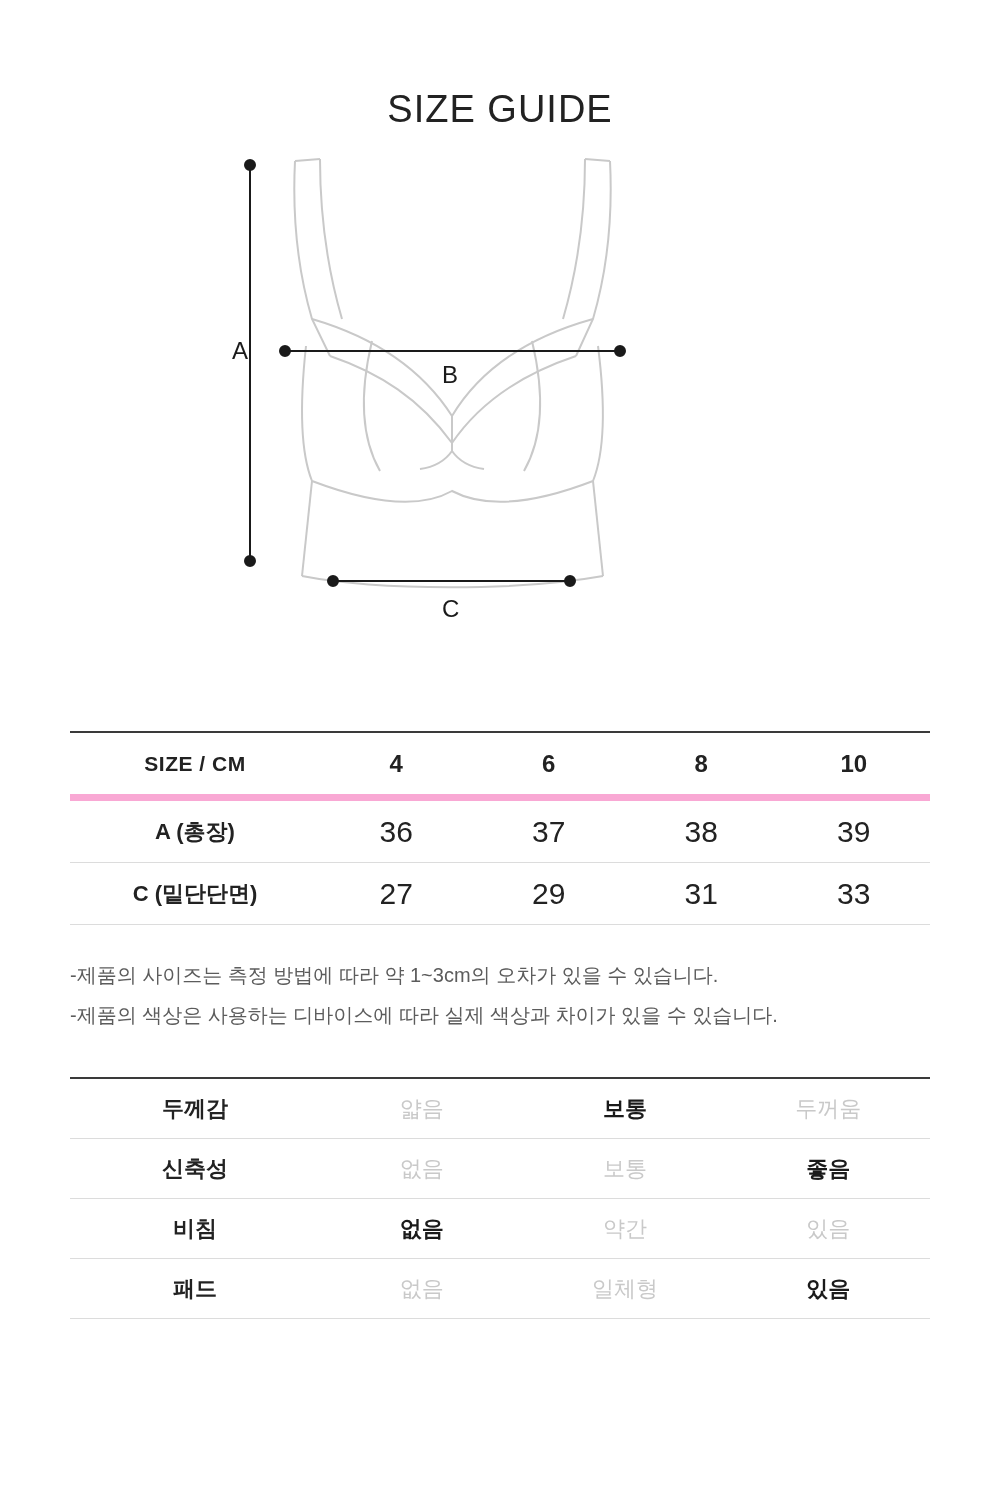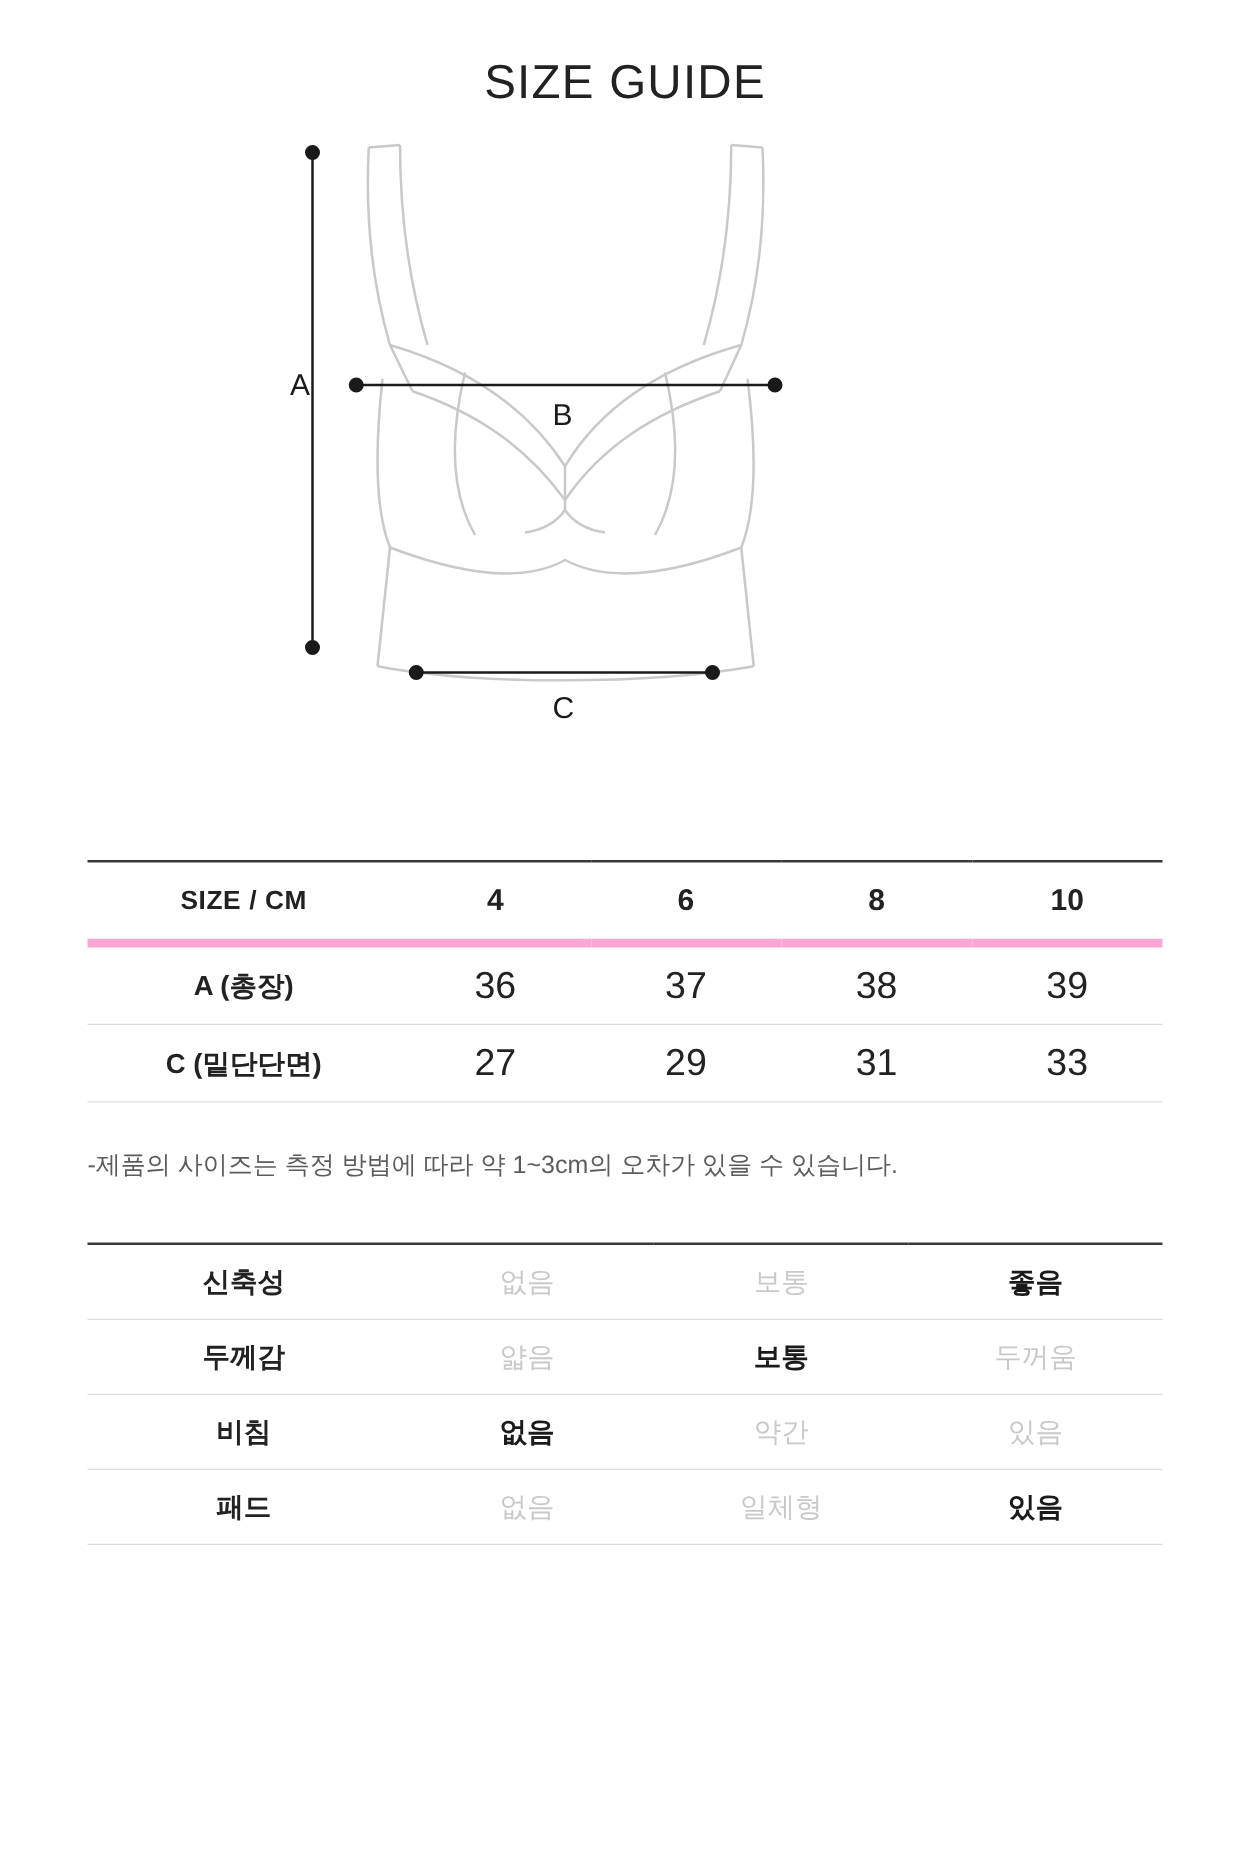--- a/index.html
+++ b/index.html
@@ -20,21 +20,21 @@
     height: 1500px;
     position: relative;
   }
   .title {
     text-align: center;
     font-size: 38px;
     font-weight: 400;
     letter-spacing: 1px;
     color: #222;
     margin: 0;
-    padding-top: 45px;
+    padding-top: 88px;
   }
   .diagram-wrap {
     position: relative;
     width: 1000px;
     height: 560px;
     margin-top: 20px;
   }
   .diagram-wrap svg {
     display: block;
     margin: 0 auto;
@@ -207,37 +207,38 @@
         <td>27</td>
         <td>29</td>
         <td>31</td>
         <td>33</td>
       </tr>
     </tbody>
   </table>
 
   <div class="notes">
     <p>-제품의 사이즈는 측정 방법에 따라 약 1~3cm의 오차가 있을 수 있습니다.</p>
+    <p>-제품의 색상은 사용하는 디바이스에 따라 실제 색상과 차이가 있을 수 있습니다.</p>
   </div>
 
   <table class="attr-table">
     <tbody>
+      <tr>
+        <td class="attr-label">두께감</td>
+        <td>얇음</td>
+        <td class="active">보통</td>
+        <td>두꺼움</td>
+      </tr>
       <tr>
         <td class="attr-label">신축성</td>
         <td>없음</td>
         <td>보통</td>
         <td class="active">좋음</td>
       </tr>
       <tr>
-        <td class="attr-label">두께감</td>
-        <td>얇음</td>
-        <td class="active">보통</td>
-        <td>두꺼움</td>
-      </tr>
-      <tr>
         <td class="attr-label">비침</td>
         <td class="active">없음</td>
         <td>약간</td>
         <td>있음</td>
       </tr>
       <tr>
         <td class="attr-label">패드</td>
         <td>없음</td>
         <td>일체형</td>
         <td class="active">있음</td>

